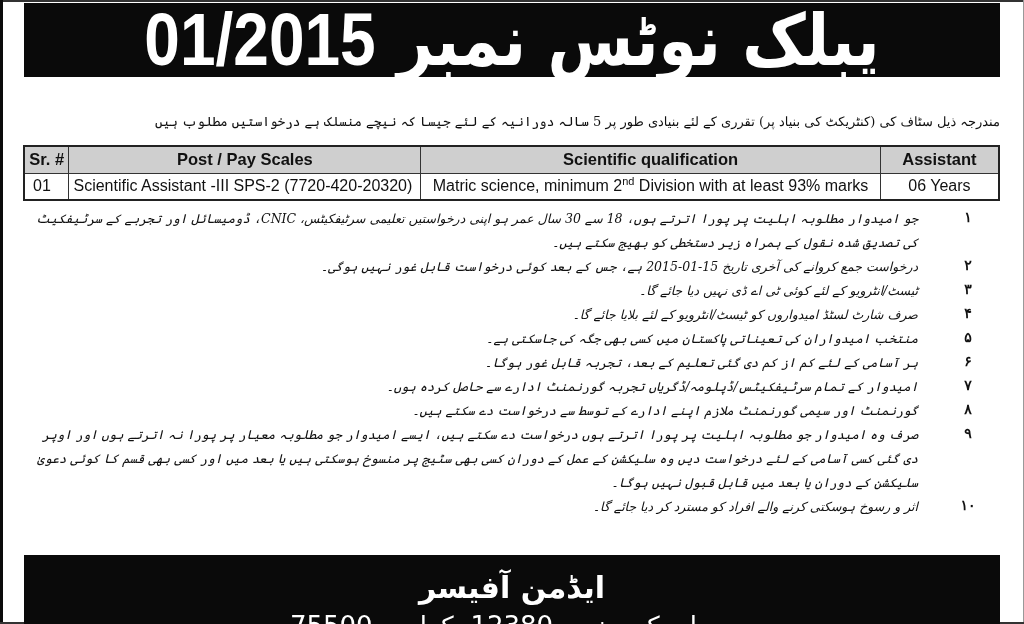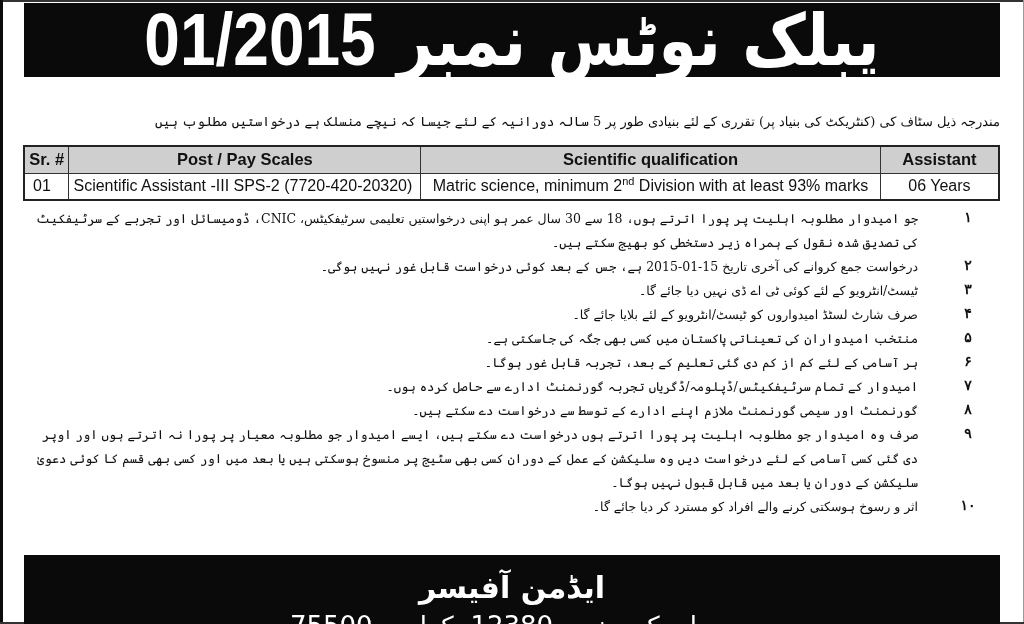--- a/index.html
+++ b/index.html
@@ -59,21 +59,21 @@
     }
     .rule-item {
       position: relative; display: flex; direction: rtl;
       font-family: "DejaVu Serif", serif; font-size: 12.5px;
     }
     .rule-num {
       width: 64px; flex: 0 0 64px; text-align: center;
       font-family: "DejaVu Serif", serif; font-size: 14px; font-weight: bold;
       padding-top: 2px;
     }
-    .rule-text { flex: 1; text-align: right; line-height: 24px; padding-right: 18px; }
+    .rule-text { flex: 1; text-align: right; line-height: 24px; padding-right: 18px; font-style: italic; }
 
     .footer-banner {
       position: absolute; left: 24px; top: 519px; width: 976px; height: 102px;
       background: #0a0a0a; color: #fff;
       display: flex; flex-direction: column; align-items: center; justify-content: center;
       direction: rtl;
       margin-top: 36px;
     }
     .footer-office { font-family: "DejaVu Sans", sans-serif; font-weight: bold; font-size: 30px; line-height: 40px; }
     .footer-address { font-family: "DejaVu Sans", sans-serif; font-size: 26px; line-height: 36px; }

